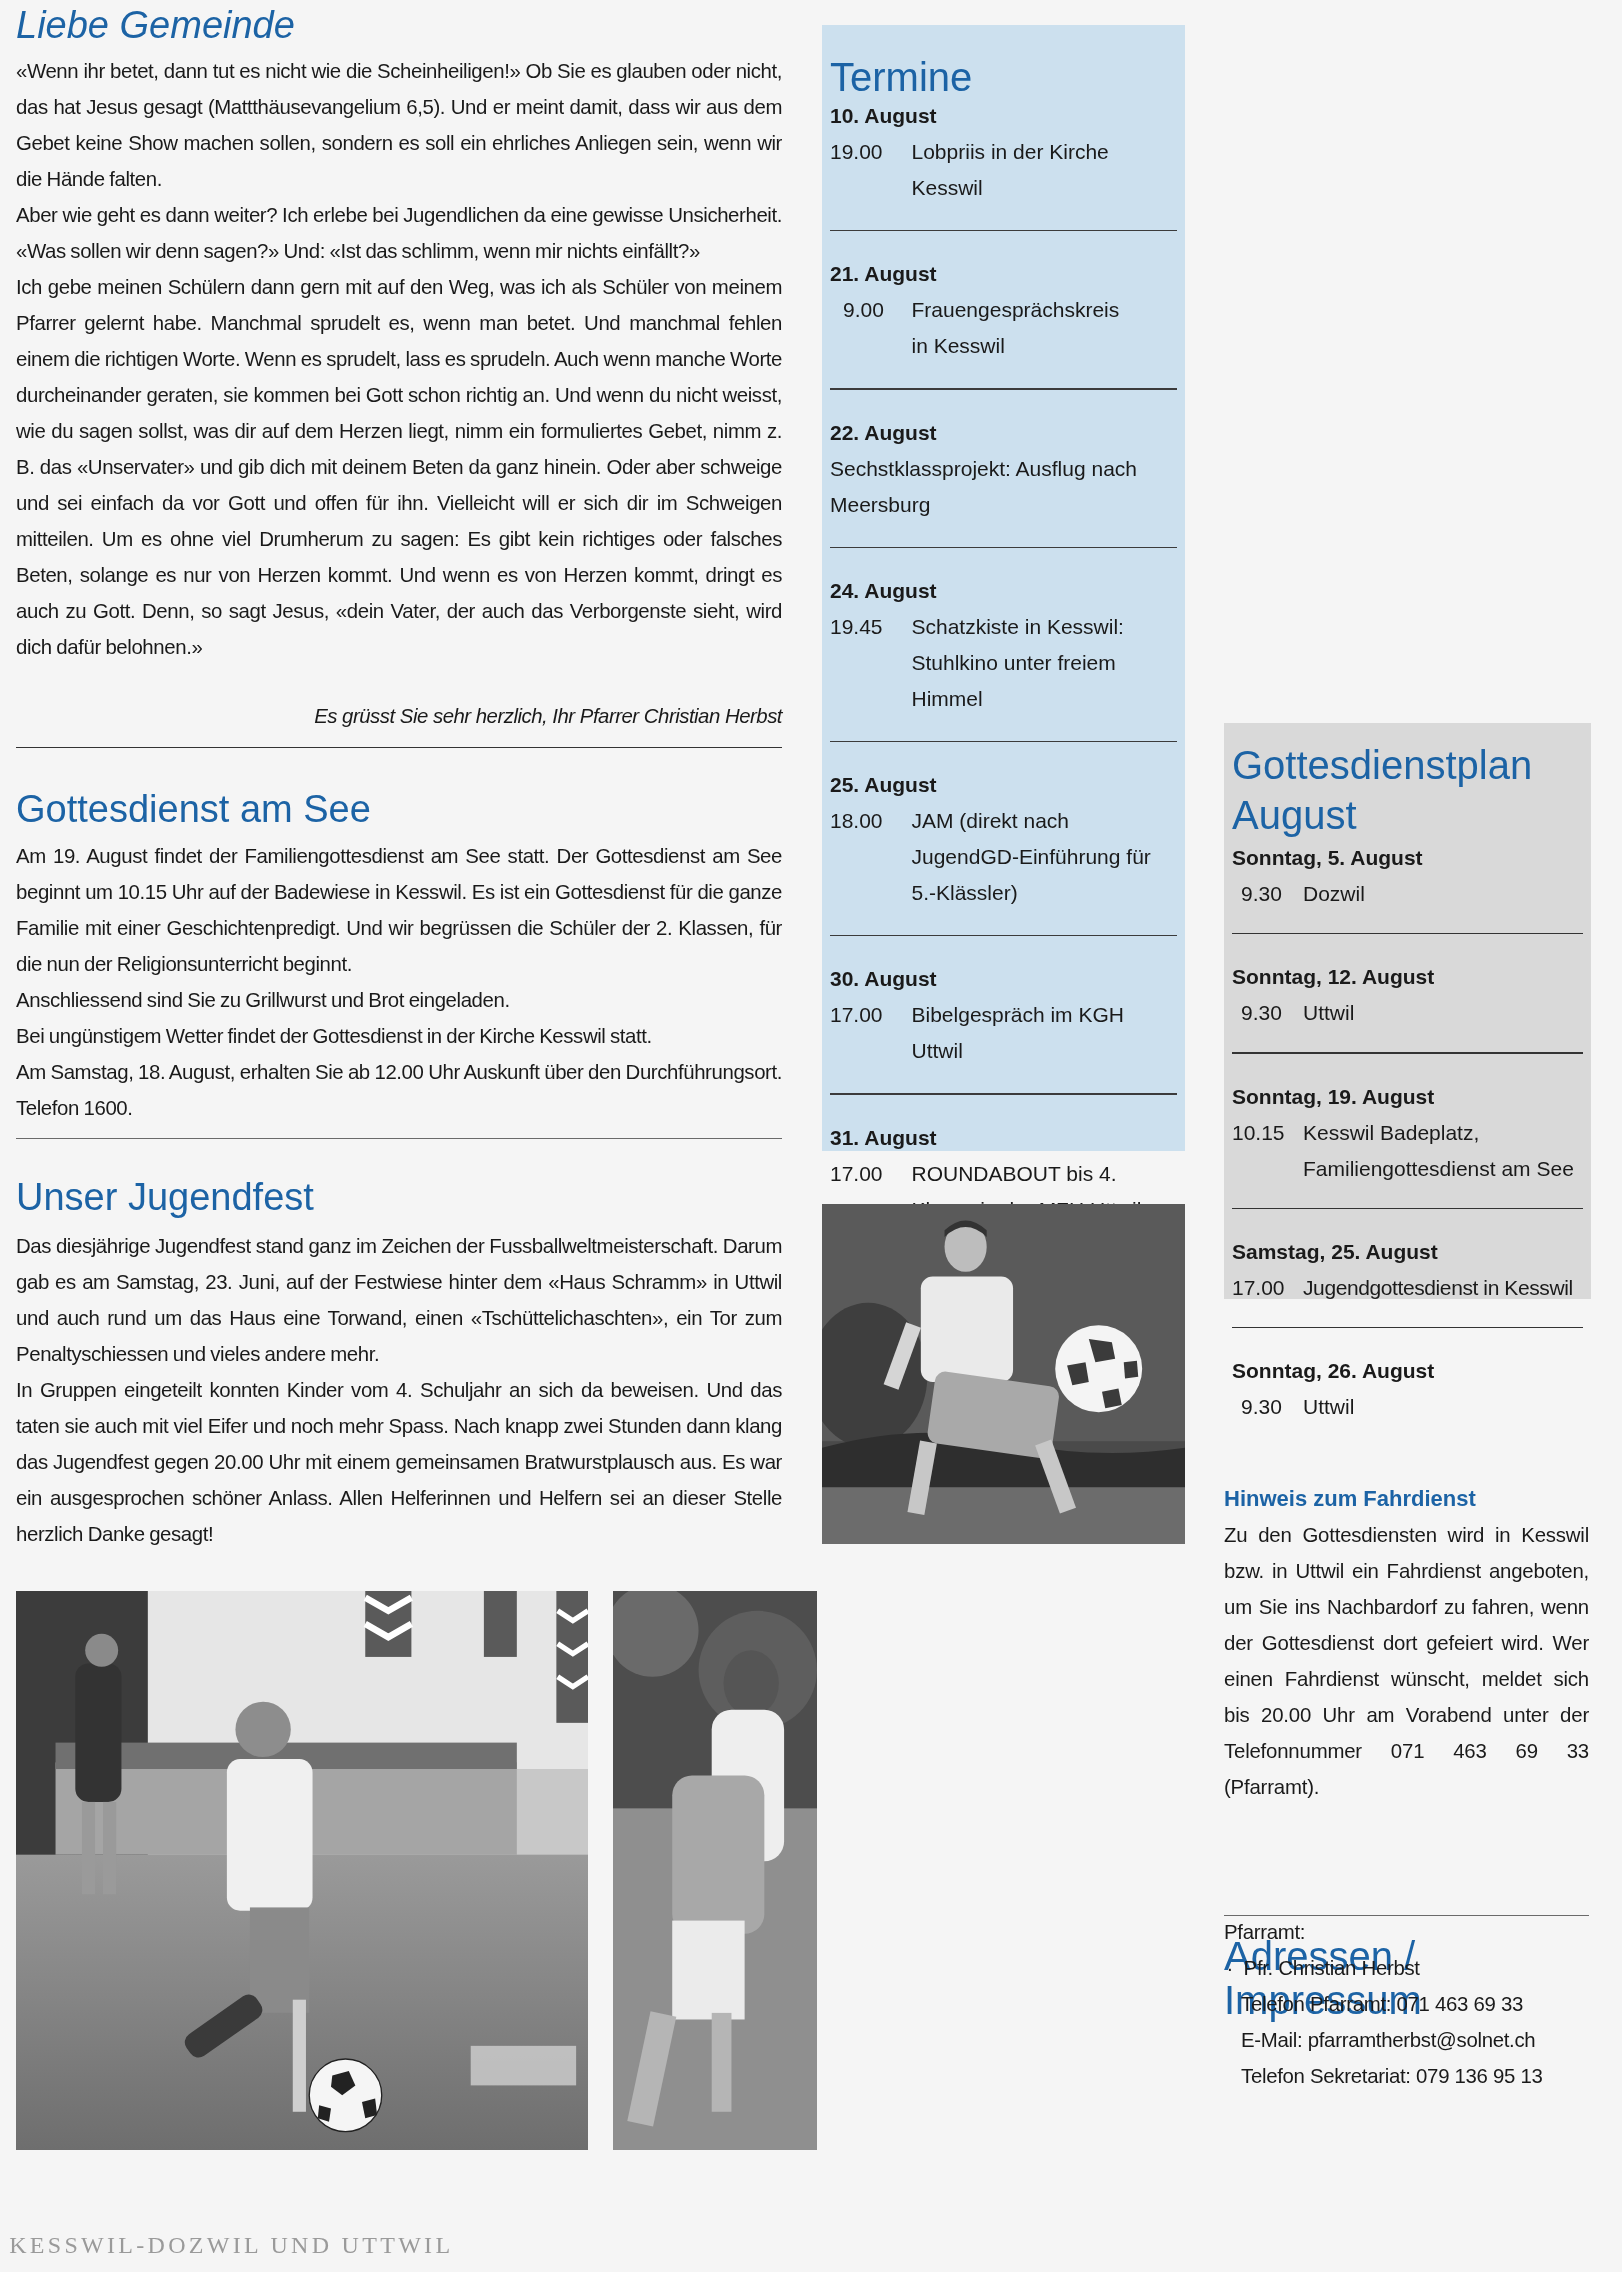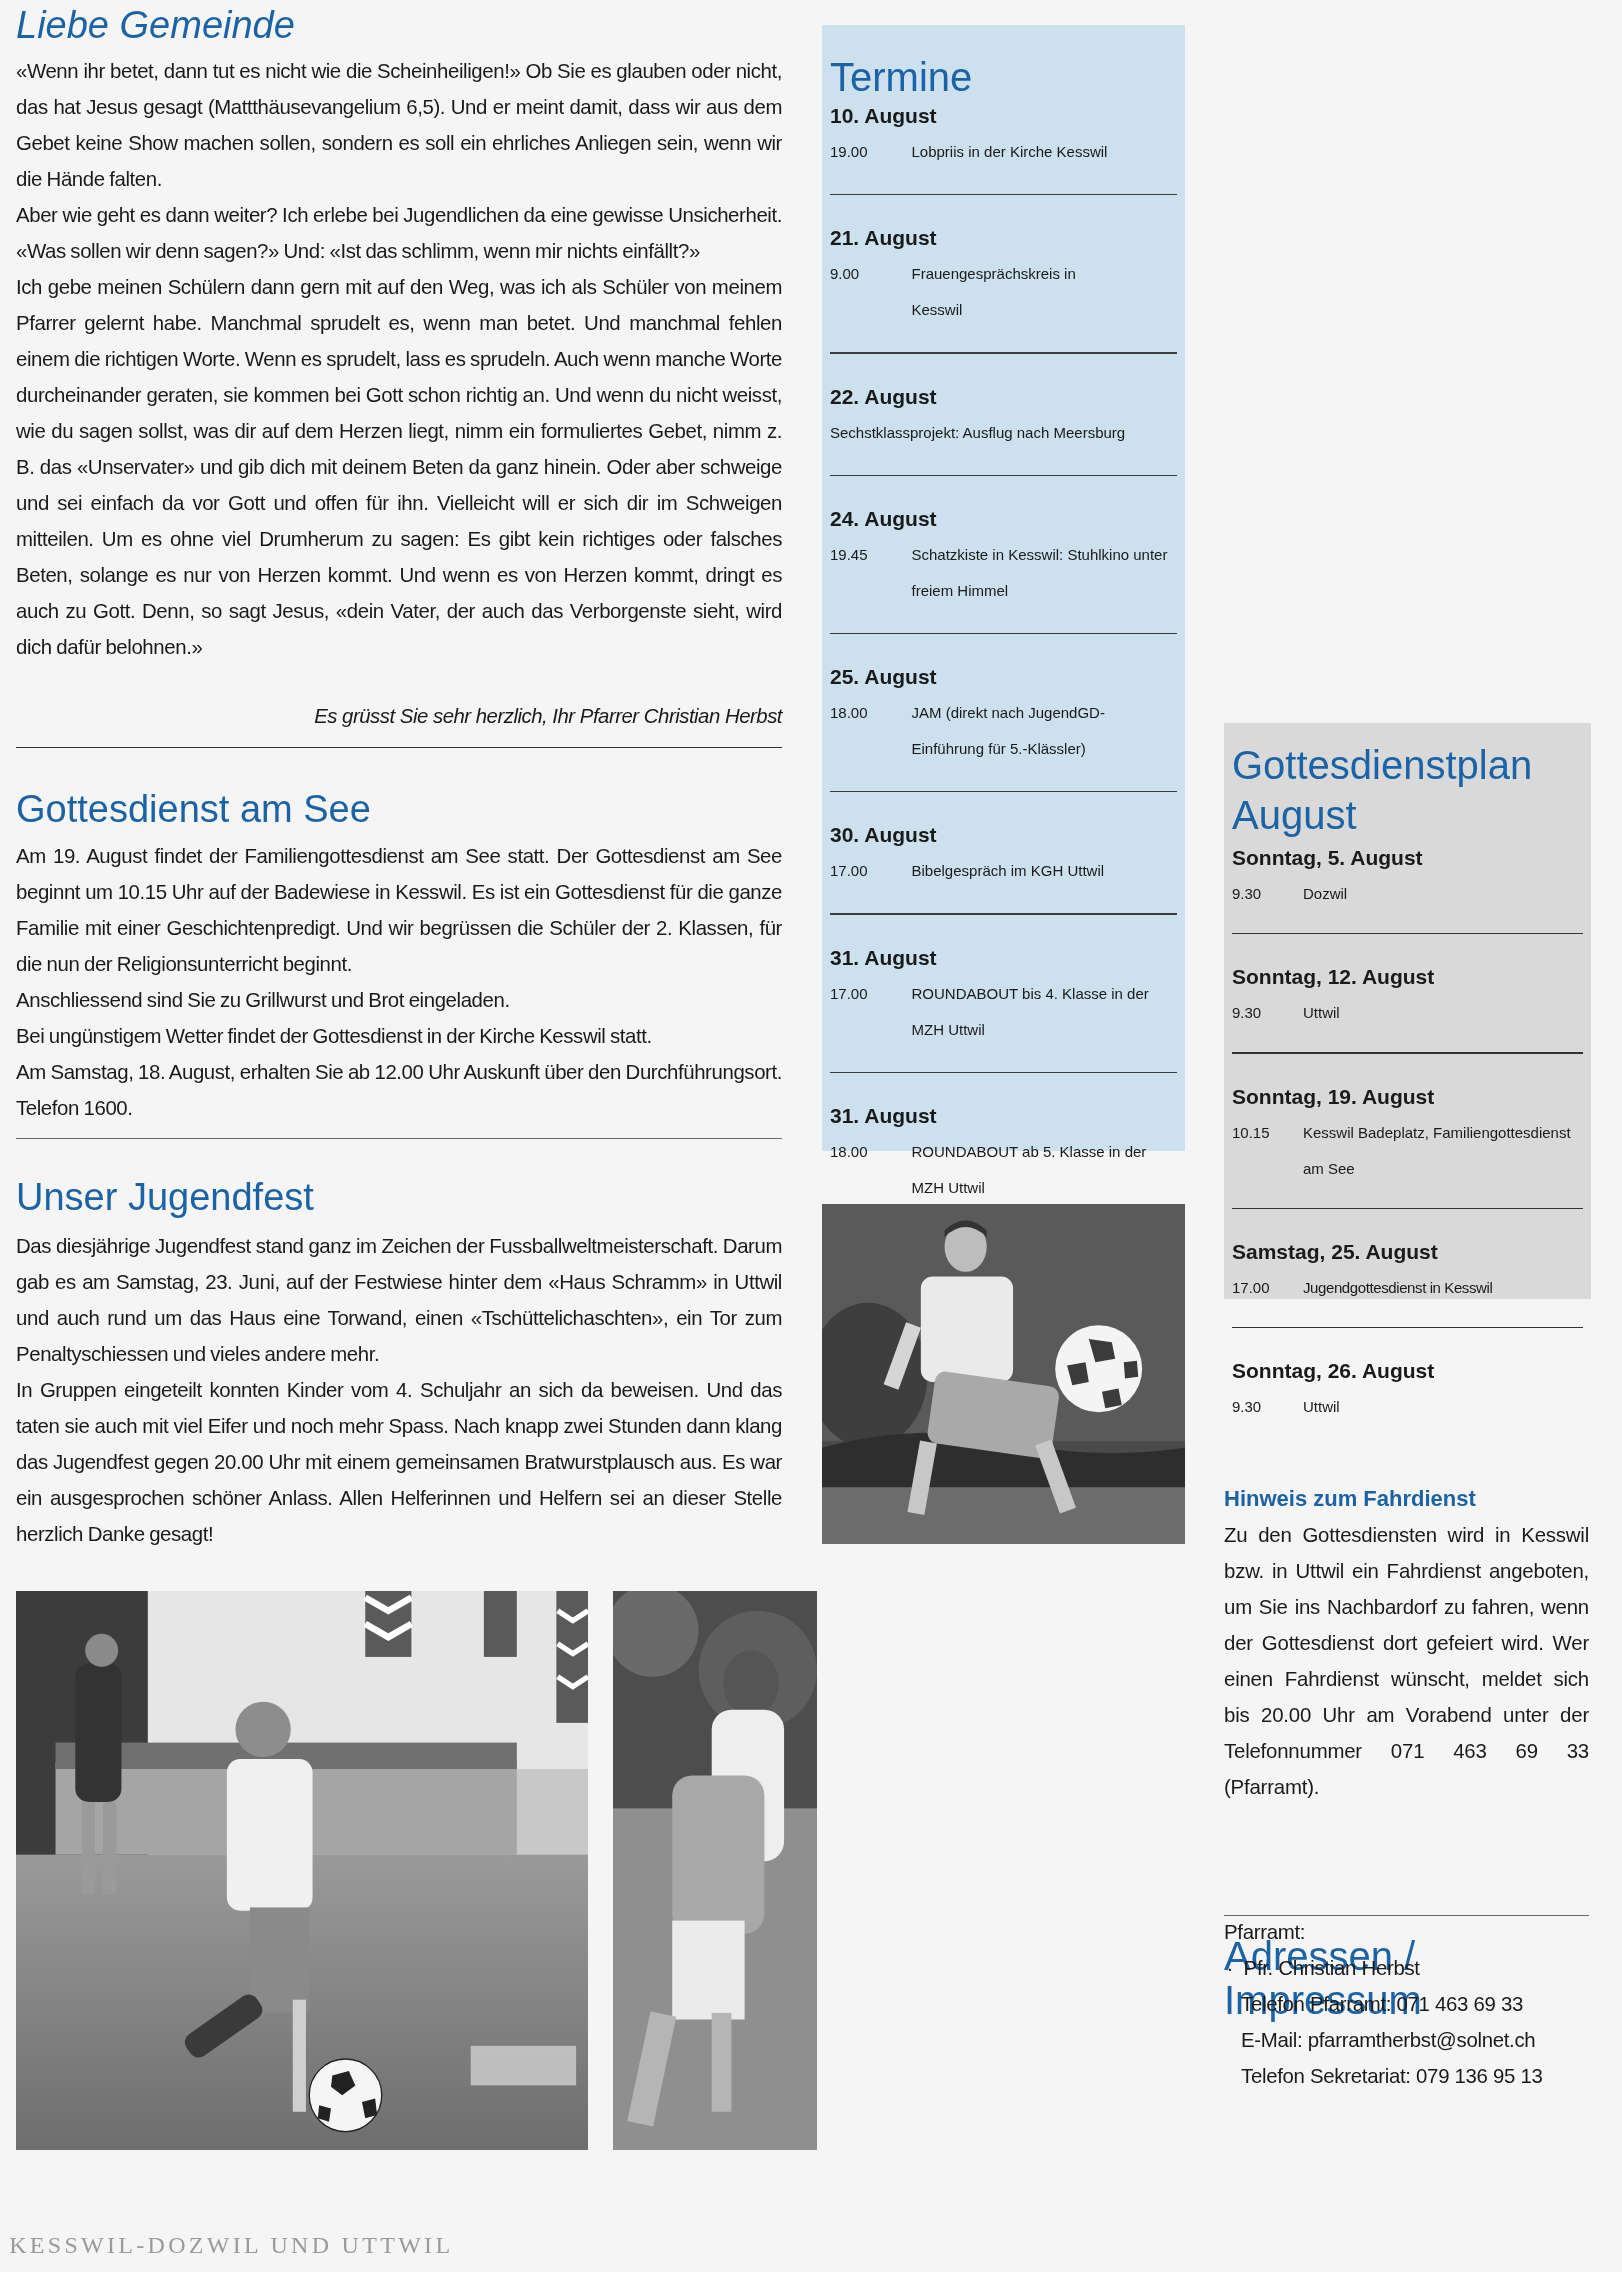--- a/index.html
+++ b/index.html
@@ -17,22 +17,22 @@
     letter-spacing: -0.4px; word-spacing: -0.7px;
   }
   .body-text p { margin: 0; text-align: justify; text-align-last: left; }
   .rule { position: absolute; height: 1.3px; background: #333; }
   .rule-soft { background: #6a6a6a; }
 
   
   .termine { background: #cce0ee; }
   .evt { padding: 0; }
   .evt-date { font-weight: 700; font-size: 21px; line-height: 36px; margin: 0; }
-  .evt-row { display: flex; font-size: 15px; line-height: 36px; }
-  .evt-time { width: 67px; flex: none; text-align: left; padding-right: 0; }
+  .evt-row { display: flex; font-size: 21px; line-height: 36px; }
+  .evt-time { width: 67px; flex: none; text-align: center; padding-right: 0; }
   .evt-time.left { text-align: left; }
   .evt-desc { padding-left: 14.5px; flex: 1; }
   .evt-sep { height: 1.3px; background: #3b3b3b; margin: 24px 0 25px 0; }
 
   
   .gdplan { background: #d9d9d9; }
   .gd-sep { height: 1.3px; background: #333; margin: 21px 0 25px 0; }
 
   .photo { position: absolute; overflow: hidden; }
   .photo svg { display: block; width: 100%; height: 100%; }

